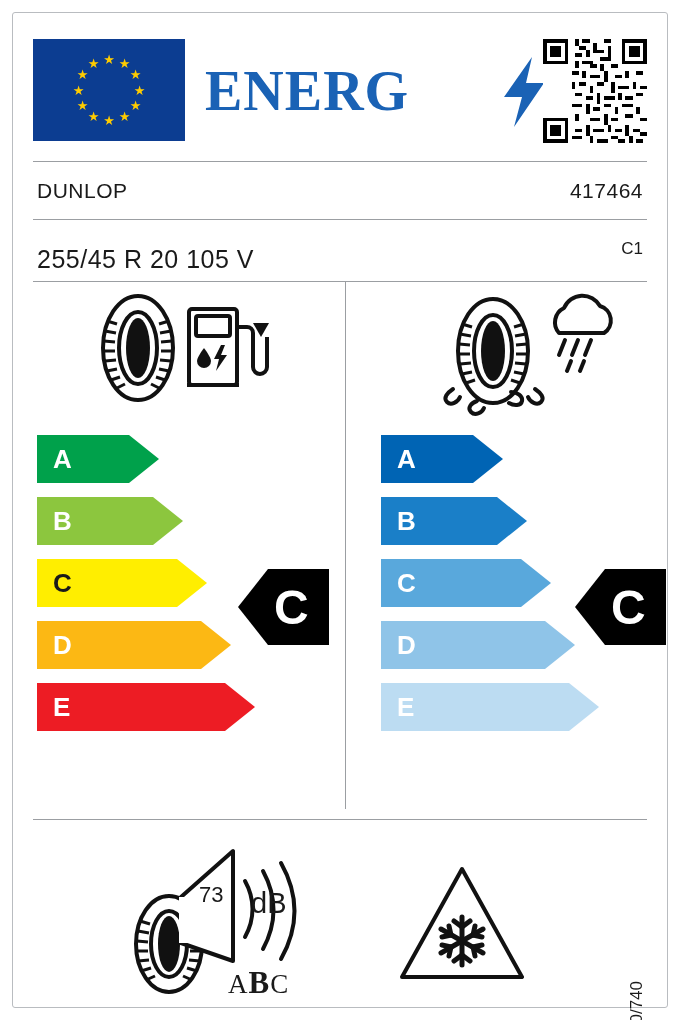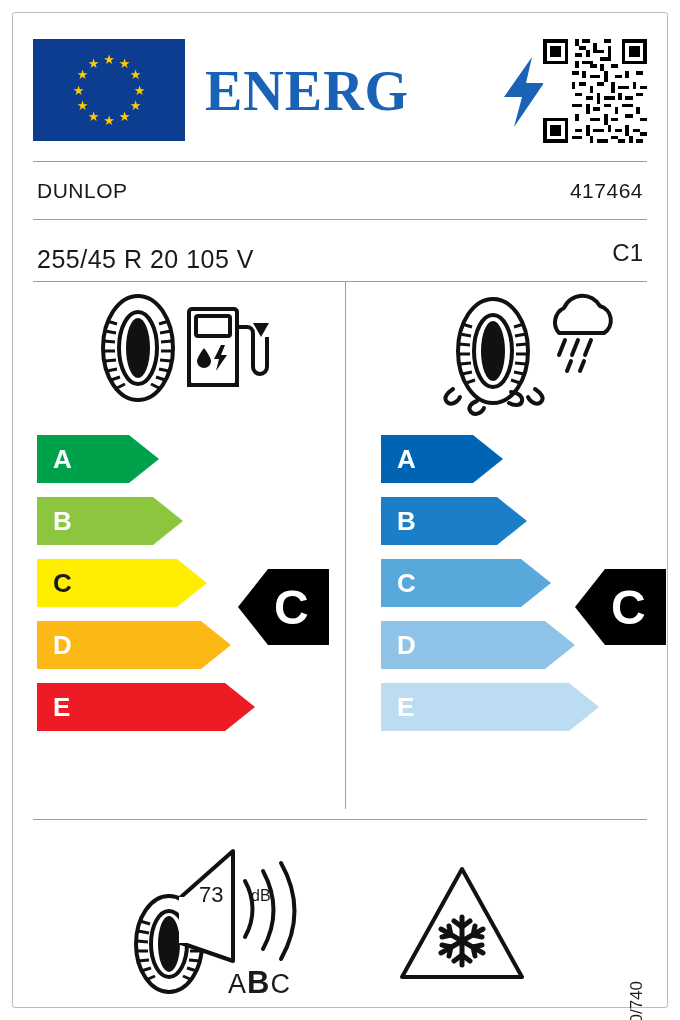--- a/index.html
+++ b/index.html
@@ -86,21 +86,21 @@
   .size {
     position: absolute;
     left: 24px; top: 224px;
     font-size: 25px;
     letter-spacing: 0.5px;
     margin-top: 8px;
   }
   .classcode {
     position: absolute;
     right: 24px; top: 226px;
-    font-size: 24px;
+    font-size: 17px;
   }
 
   
   .vline {
     position: absolute;
     left: 332px; top: 268px;
     width: 1px; height: 528px;
     background: #9b9ea2;
   }
 
@@ -164,26 +164,27 @@
     height: 1px;
     background: #9b9ea2;
   }
   .noise-val {
     position: absolute;
     font-size: 22px;
     font-weight: normal;
   }
   .db-unit {
     position: absolute;
-    font-size: 16px;
+    font-size: 29px;
   }
   .abc {
     position: absolute;
     font-size: 27px;
     letter-spacing: 1px;
+    font-family: Liberation Serif, serif;
   }
   .abc b { font-weight: bold; font-size: 31px; }
   .date {
     position: absolute;
     right: 16px; bottom: 26px;
     font-size: 17px;
     transform-origin: 100% 100%;
     transform: rotate(-90deg) translate(0, -4px);
     white-space: nowrap;
   }

